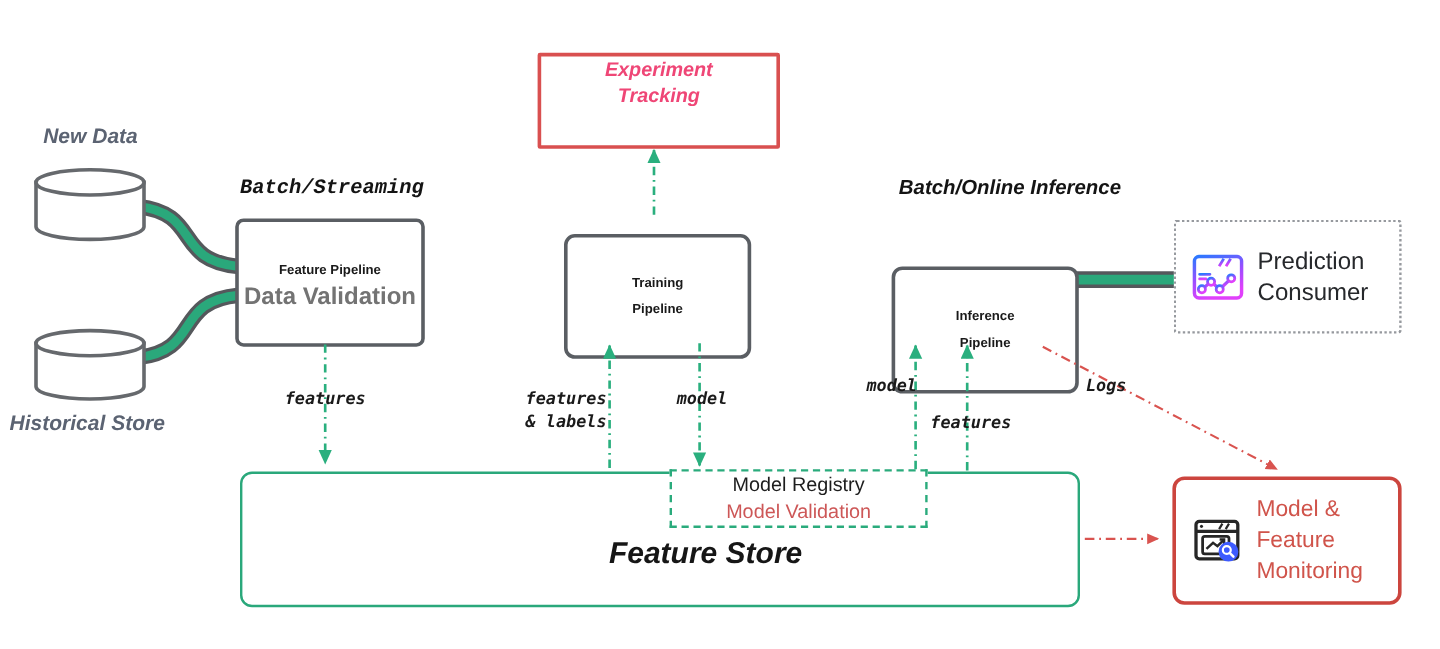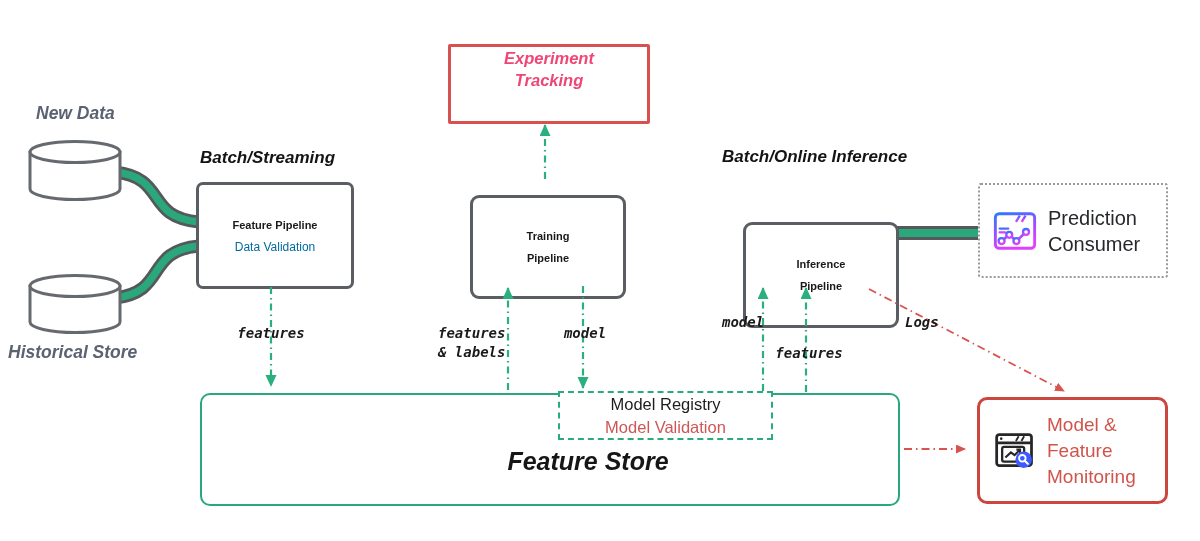--- a/index.html
+++ b/index.html
@@ -11,21 +11,21 @@
   #underlay{z-index:1;}
   #arrows{z-index:5;}
 
   
   .node{
     position:absolute;background:#ffffff;border:3px solid #5a5e63;border-radius:9px;
     display:flex;flex-direction:column;align-items:center;justify-content:center;
     text-align:center;z-index:2;
   }
   .node .title{font-weight:bold;font-size:11px;line-height:22px;color:#191919;white-space:pre-line;}
-  .node .subtitle{font-weight:normal;font-size:12px;line-height:22px;color:#0369a1;}
+  .node .subtitle{font-weight:bold;font-size:20px;line-height:22px;color:#737373;}
 
   .heading{position:absolute;font-weight:bold;font-style:italic;font-size:17px;color:#141414;z-index:4;white-space:nowrap;}
   .src-label{position:absolute;font-weight:bold;font-style:italic;font-size:17.5px;color:#5b6372;z-index:4;white-space:nowrap;}
 
   .mono-label{
     position:absolute;font-family:"DejaVu Sans Mono",monospace;font-weight:bold;font-style:italic;
     font-size:14px;line-height:19px;color:#1a1a1a;z-index:6;white-space:pre-line;
   }
   .cx{transform:translateX(-50%);}
 
@@ -96,22 +96,22 @@
 
     <g>
       <path d="M30,286 L30,322 A45,10.5 0 0 0 120,322 L120,286 Z" fill="#ffffff" stroke="#66696d" stroke-width="3"></path>
       <ellipse cx="75" cy="286" rx="45" ry="10.5" fill="#ffffff" stroke="#66696d" stroke-width="3"></ellipse>
     </g>
   </svg>
 
   <div class="src-label" style="left:36px;top:103px;">New Data</div>
   <div class="src-label" style="left:8px;top:342px;">Historical Store</div>
 
-  <div class="heading" style="left:200px;top:148px;">Batch/Streaming</div>
-  <div class="heading" style="left:722px;top:147px;">Batch/Online Inference</div>
+  <div class="heading" style="left:200px;top:148px;font-family:Liberation Mono, monospace;">Batch/Streaming</div>
+  <div class="heading" style="left:749px;top:147px;">Batch/Online Inference</div>
 
   <div class="node" style="left:196px;top:182px;width:152px;height:101px;border-radius:7px;">
     <div class="title">Feature Pipeline</div>
     <div class="subtitle">Data Validation</div>
   </div>
 
   <div id="experiment-box">
     <div class="title">Experiment
 Tracking</div>
   </div>

